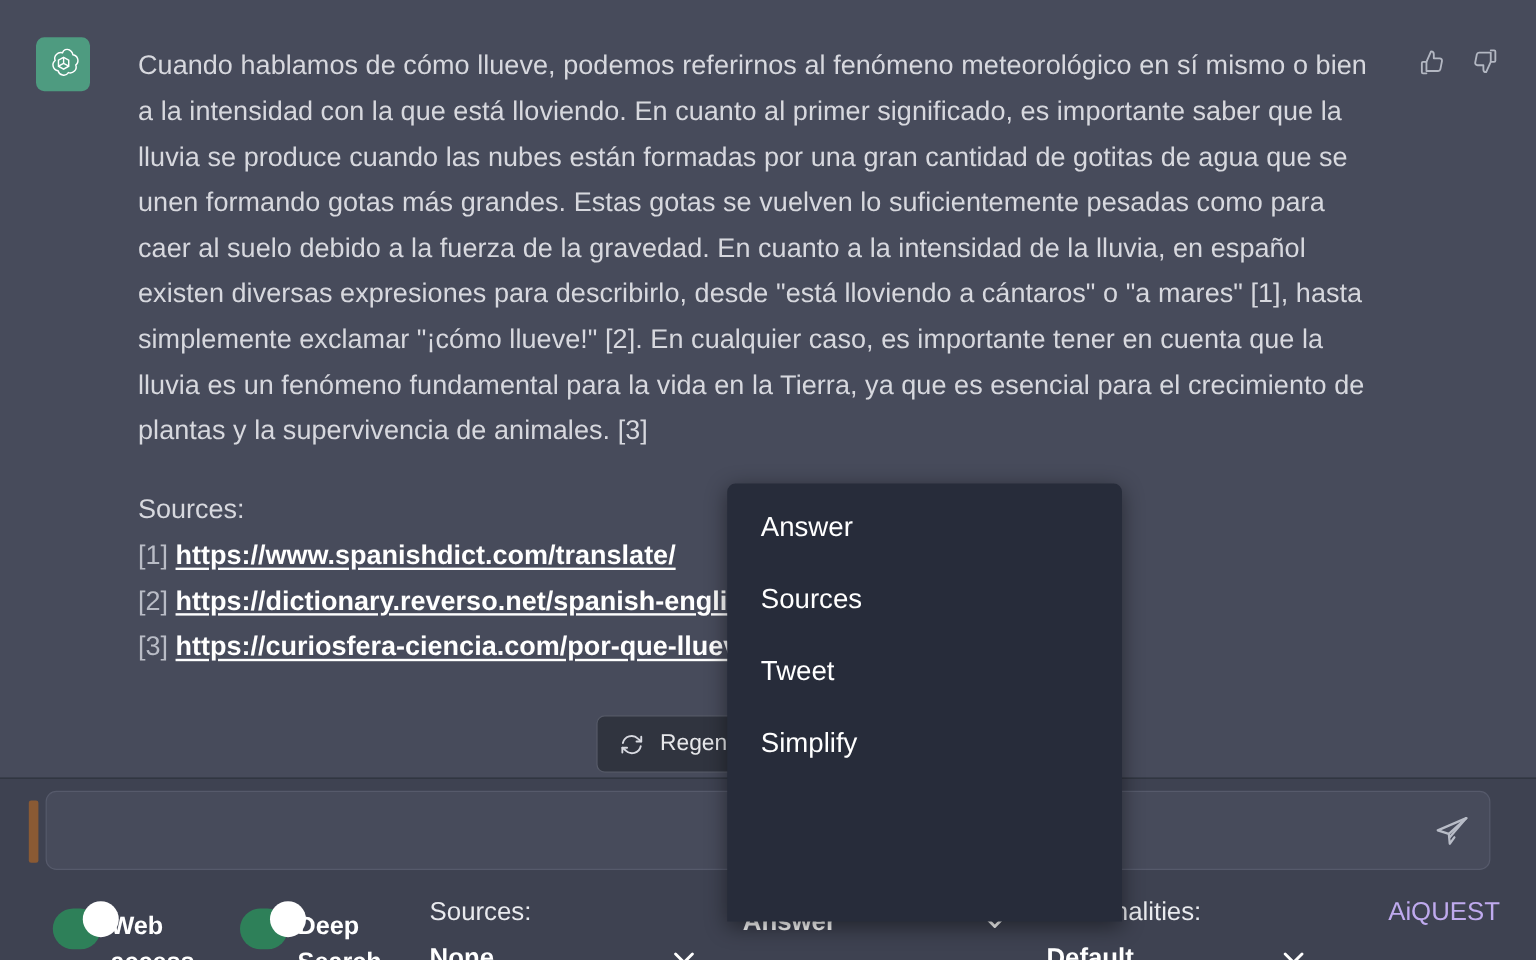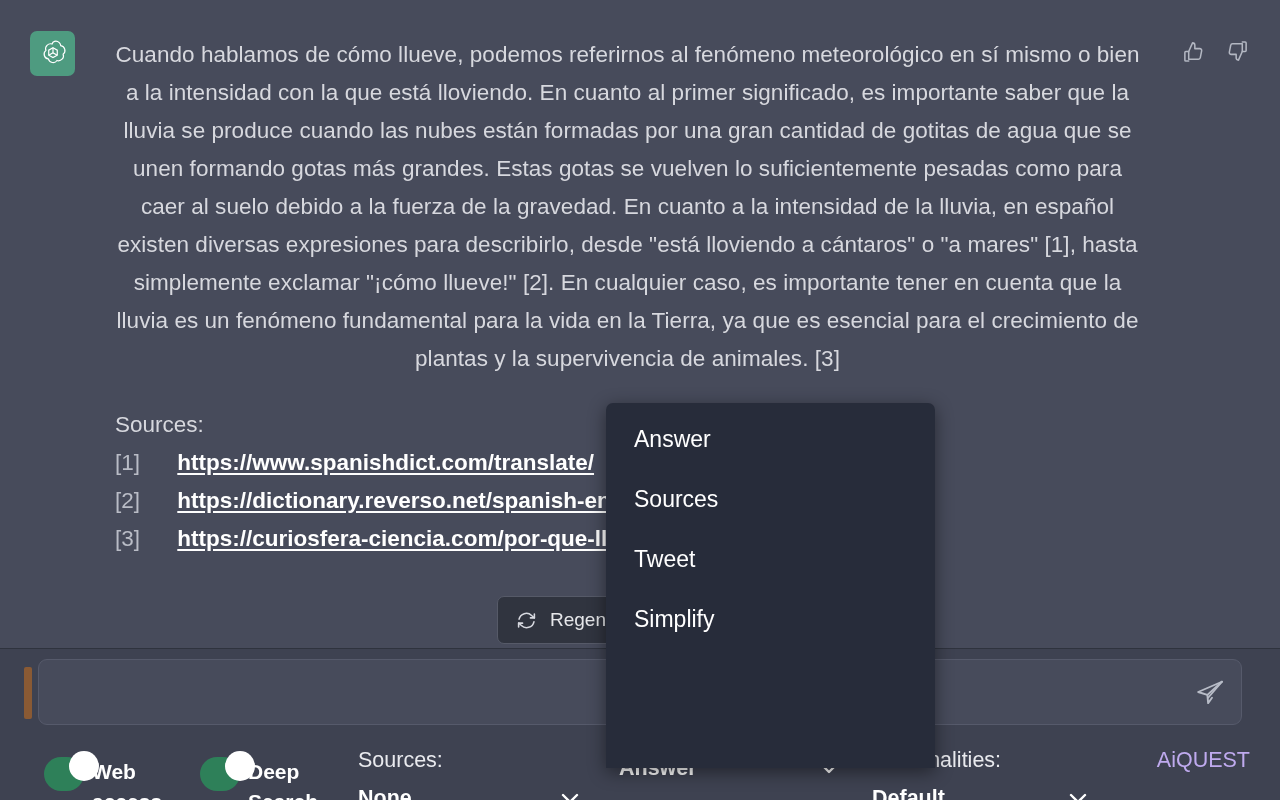--- a/index.html
+++ b/index.html
@@ -60,21 +60,21 @@
     position: absolute;
     left: 115px; top: 36px;
     width: 1025px;
   }
 
   .msg-paragraph {
     font-size: 22.5px;
     line-height: 38px;
     color: #d7d8de;
     letter-spacing: 0.05px;
-    text-align: center;
+    text-align: left;
   }
 
   .sources-heading {
     margin-top: 28px;
     font-size: 22.5px;
     line-height: 38px;
     color: #d7d8de;
   }
 
   .source-line {
@@ -83,21 +83,20 @@
     color: #b9bcc6;
     white-space: nowrap;
   }
   .source-line .src-idx { color: #b9bcc6; }
   .source-link {
     color: #ffffff;
     font-weight: bold;
     text-decoration: underline;
     text-underline-offset: 3px;
     cursor: pointer;
-    margin-left: 31px;
   }
 
   
   .regen-btn {
     position: absolute;
     left: 497px; top: 596px;
     height: 48px;
     padding: 0 18px;
     display: flex;
     align-items: center;

